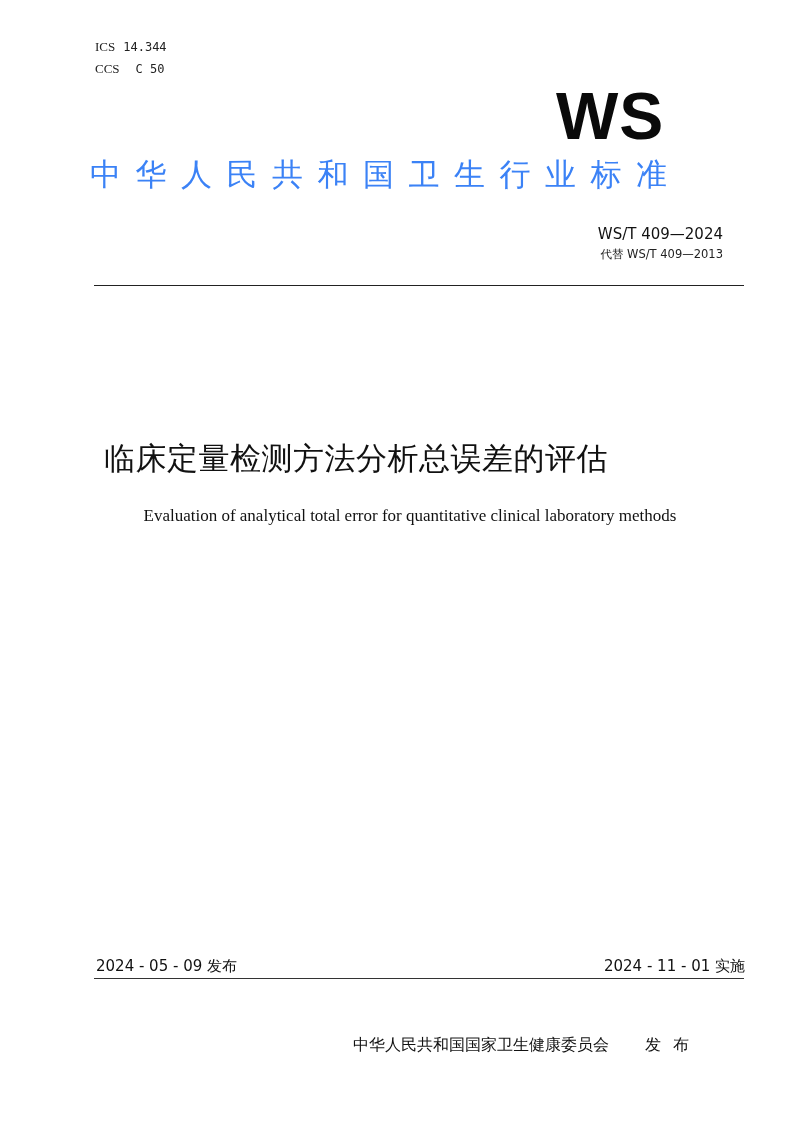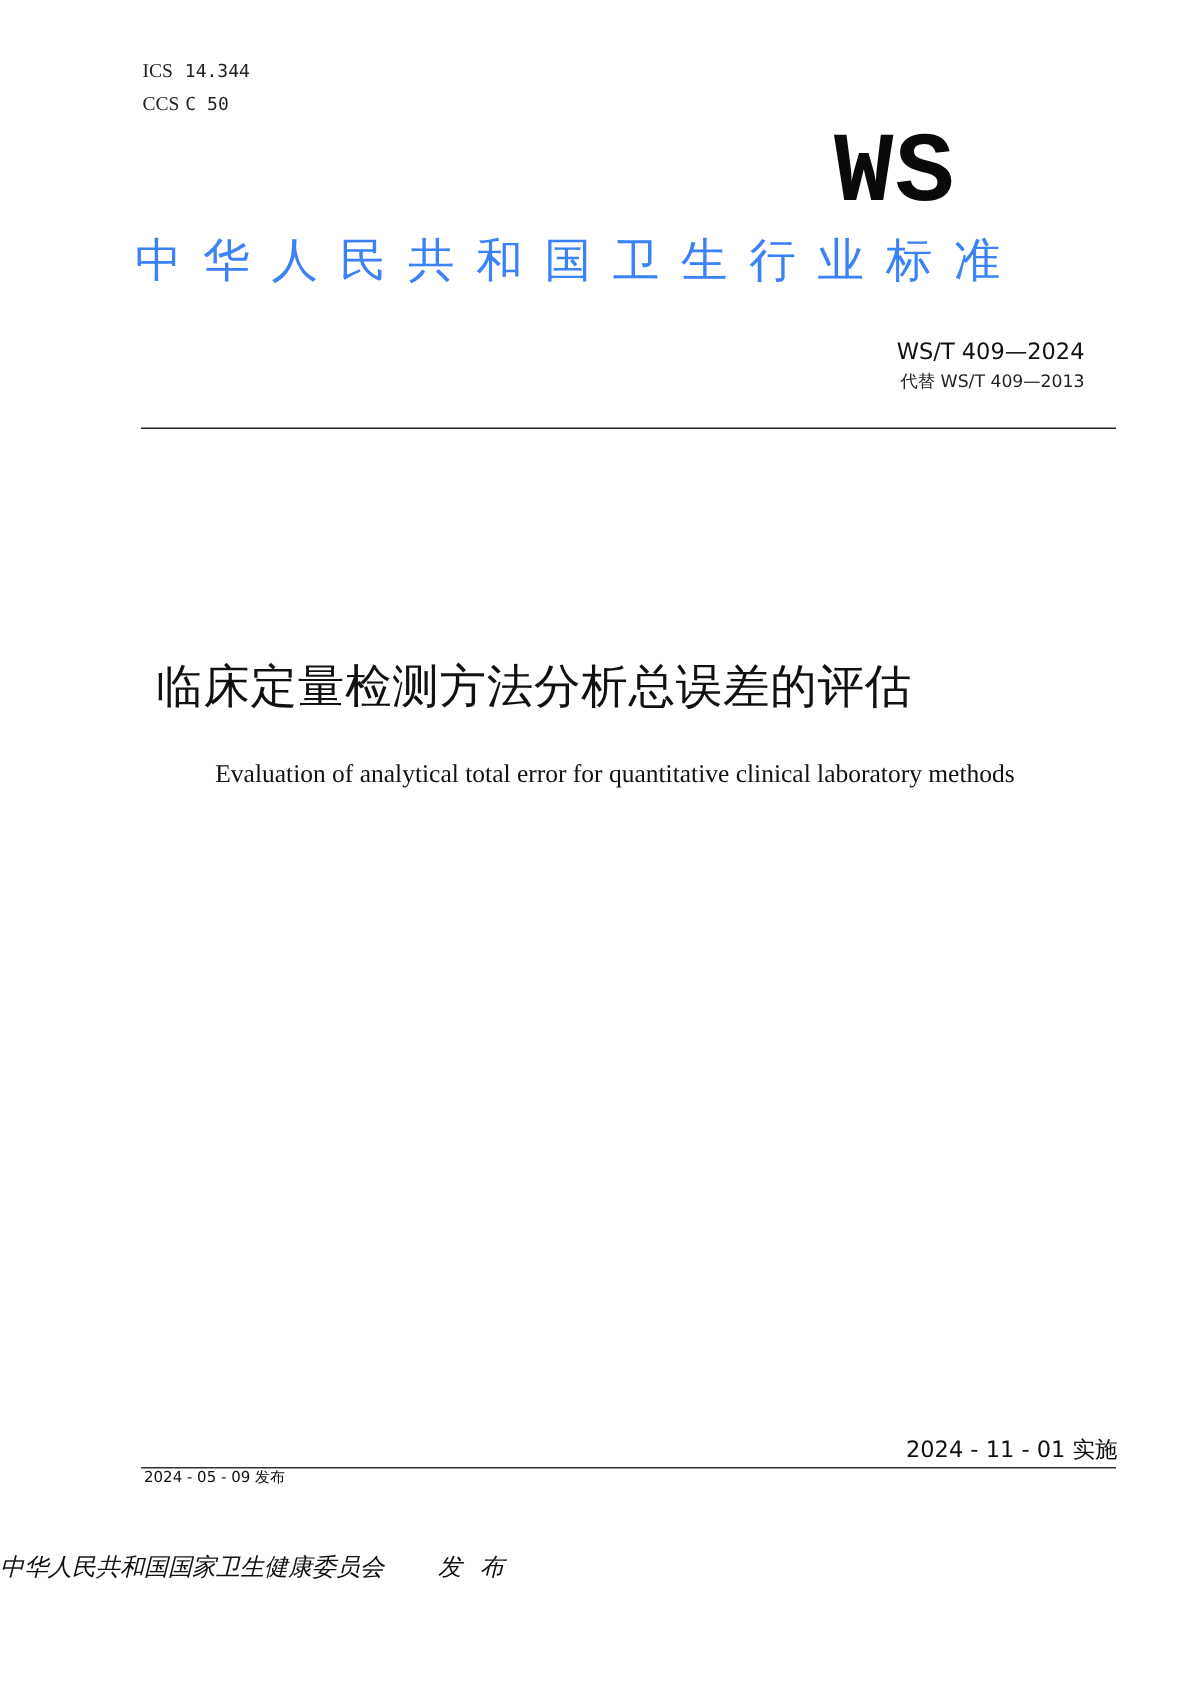--- a/index.html
+++ b/index.html
@@ -20,26 +20,26 @@
     .class-codes {
       left: 95px;
       top: 36px;
       font-size: 12px;
       line-height: 22px;
       color: #222;
     }
     .class-codes .row { white-space: nowrap; }
     .class-codes .lbl { font-family: "Liberation Serif", serif; font-size: 13px; margin-top: 32px; }
     .class-codes .val { font-family: "DejaVu Sans Mono", monospace; font-size: 12px; margin-left: 8px; }
-    .class-codes .val2 { margin-left: 4px; text-align: right; }
+    .class-codes .val2 { margin-left: 16px; text-align: right; }
 
     .logo {
       left: 556px;
       top: 76px;
-      font-family: Liberation Mono, monospace;
+      font-family: Liberation Sans, sans-serif;
       font-weight: bold;
       font-size: 66px;
       line-height: 80px;
       letter-spacing: 1px;
       color: #0a0a0a;
     }
 
     .standard-title {
       left: 90px;
       top: 152px;
@@ -96,24 +96,23 @@
       font-family: "Liberation Serif", serif;
       font-size: 17px;
       line-height: 24px;
       color: #111;
       padding-left: 10px;
     }
 
     .issue-date {
       left: 96px;
       top: 955px;
-      font-size: 10px;
+      font-size: 15px;
       line-height: 22px;
       white-space: nowrap;
-      margin-top: 20px;
     }
     .impl-date {
       right: 55px;
       top: 955px;
       font-size: 15px;
       line-height: 22px;
       white-space: nowrap;
       text-align: right;
     }
     .bottom-rule {
@@ -121,25 +120,24 @@
       top: 978px;
       width: 650px;
       height: 0;
       border-top: 1.5px solid #333;
     }
 
     .publisher {
       left: 0;
       width: 701px;
       top: 1033px;
-      text-align: left;
+      text-align: right;
       font-size: 16px;
       line-height: 24px;
       white-space: nowrap;
-      font-style: italic;
     }
     .publisher .action {
       margin-left: 36px;
       letter-spacing: 12px;
     }
   </style>
 </head>
 <body>
 
 <div class="abs class-codes">

